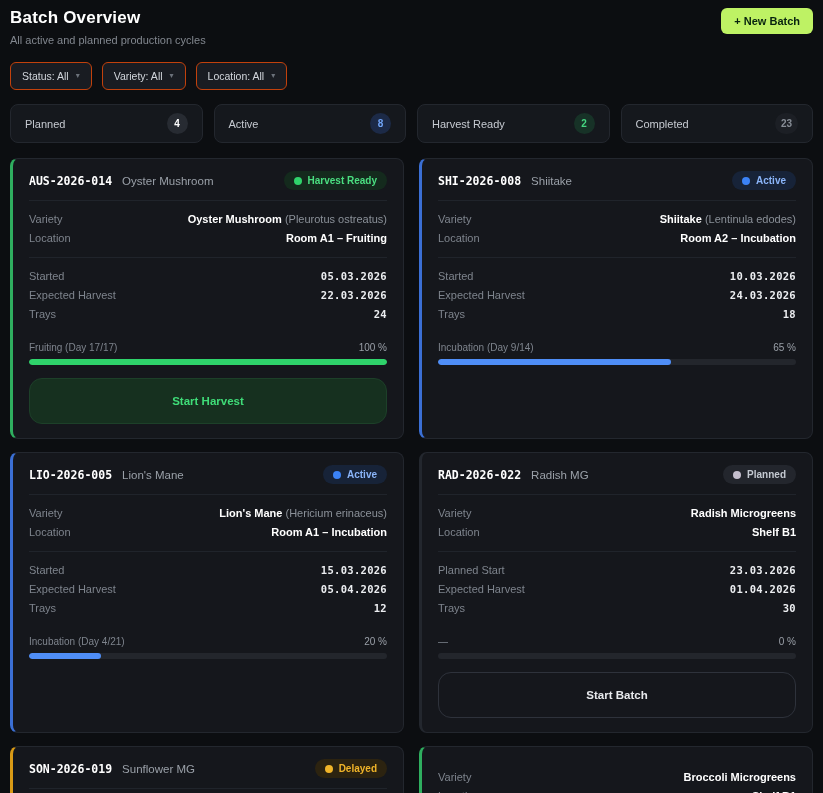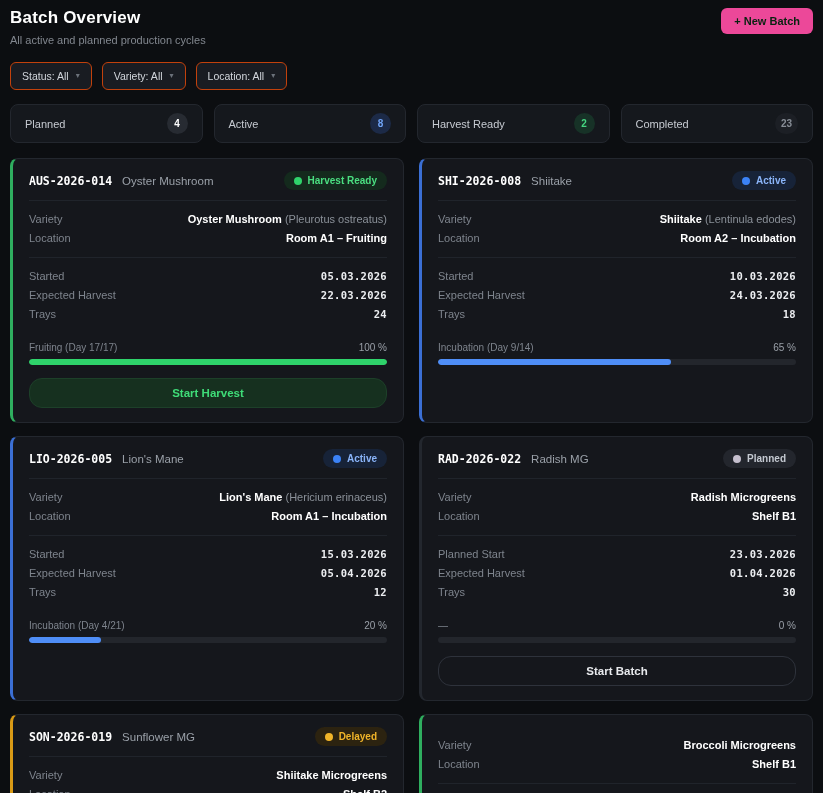--- a/index.html
+++ b/index.html
@@ -9,21 +9,21 @@
     font-family:"Liberation Sans", sans-serif;
     color:#e8eaed;
   }
   .page { padding:8px 10px 10px; }
 
   
   .top { display:flex; justify-content:space-between; align-items:flex-start; }
   h1 { font-size:17px; font-weight:700; color:#ffffff; letter-spacing:.2px; }
   .subtitle { font-size:11px; color:#82878f; margin-top:6px; }
   .btn-new {
-    background:#ec4899; color:#07230f; border:none; border-radius:6px;
+    background:#bef264; color:#07230f; border:none; border-radius:6px;
     font-size:11px; font-weight:700; padding:7px 13px; cursor:pointer;
     font-family:"Liberation Sans", sans-serif;
   }
 
   
   .filters { display:flex; gap:10px; margin:16px 0 14px; }
   .filter {
     background:#191c22; border:1px solid #c2410c; border-radius:6px;
     color:#d2d6dc; font-size:10.5px; padding:7px 11px; cursor:pointer;
     display:flex; align-items:center; gap:7px; font-family:"Liberation Sans", sans-serif;
@@ -85,21 +85,21 @@
   .prog { margin-top:9px; }
   .prow { display:flex; justify-content:space-between; font-size:10px; color:#7e848d; margin-bottom:6px; }
   .ppct { color:#9aa0a8; }
   .ptrack { height:6px; background:#23262c; border-radius:3px; overflow:hidden; }
   .pfill { height:100%; border-radius:3px; width:0; }
   .fill-green { background:#2fd36b; }
   .fill-blue  { background:#4f8ef7; }
 
   .action {
     margin-top:13px; width:100%; border-radius:13px; font-size:11.5px; font-weight:700;
-    padding:8px 0; cursor:pointer; font-family:"Liberation Sans", sans-serif;
+    padding:16px 0; cursor:pointer; font-family:"Liberation Sans", sans-serif;
   }
   .action.green { background:#16301f; color:#3fdc78; border:1px solid #1d4029; }
   .action.outline { background:transparent; color:#e7e9ec; border:1px solid #2e323b; }
   .spacer { flex:1; }
 </style>
 </head>
 <body>
 
 <div class="page">
 

